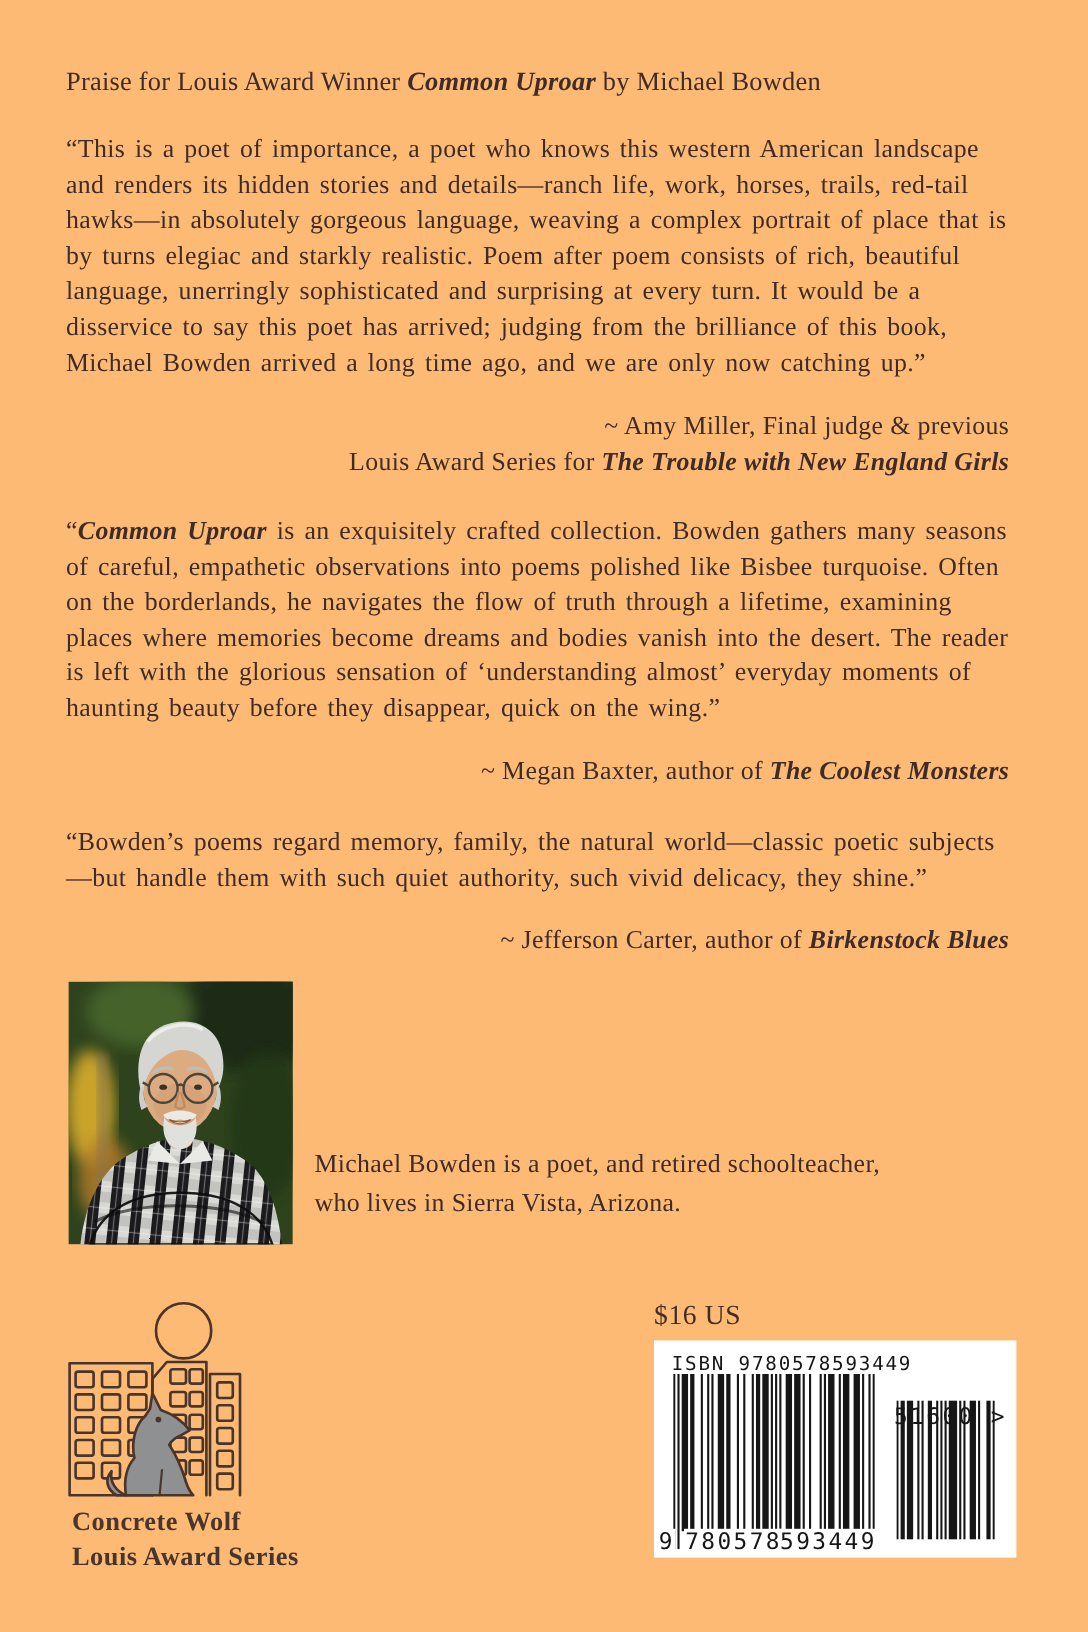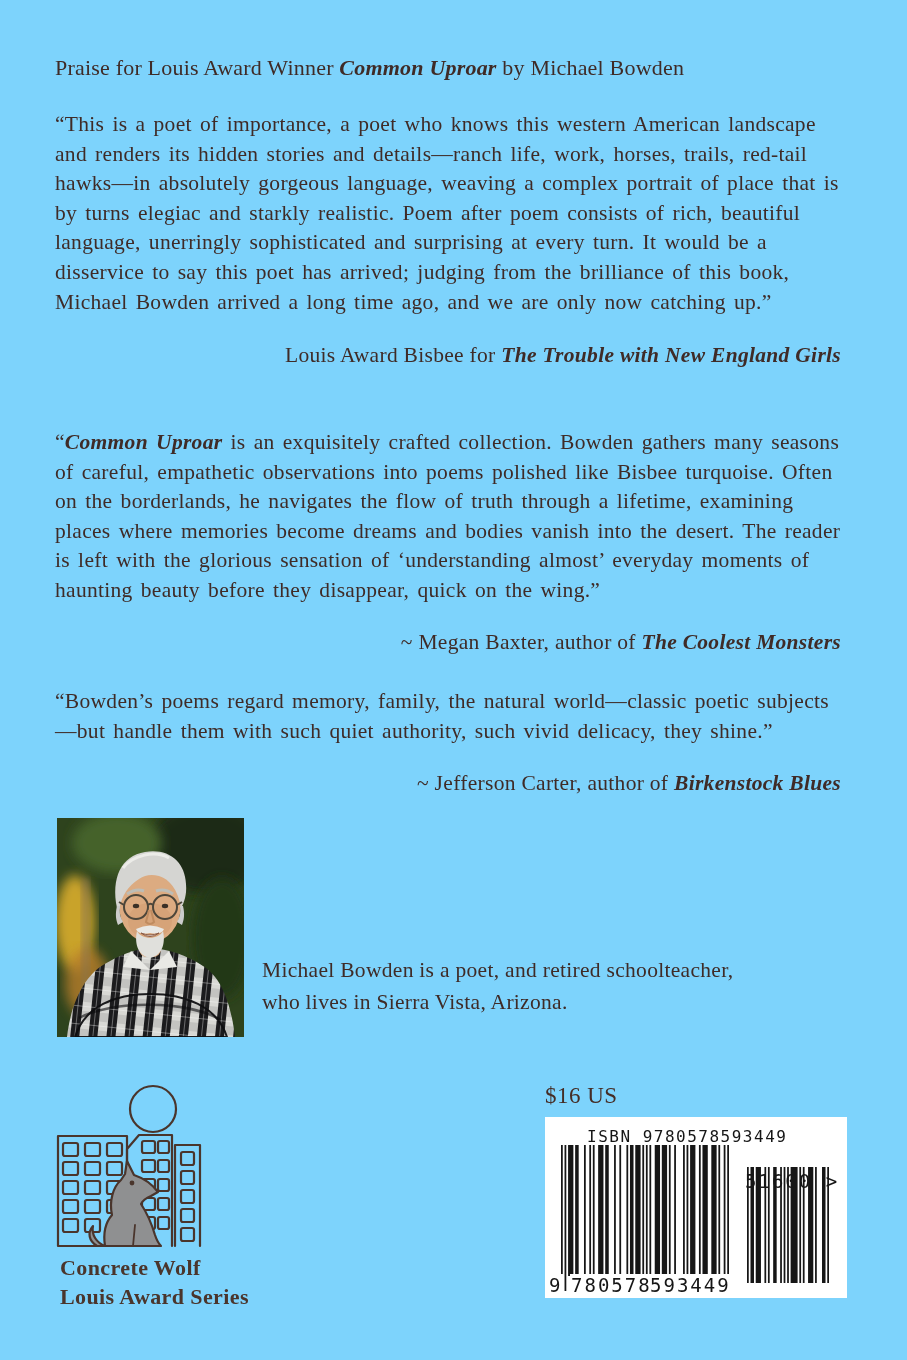--- a/index.html
+++ b/index.html
@@ -1,18 +1,18 @@
 <!DOCTYPE html>
 <html><head>
 <meta charset="utf-8">
 <style>
   html,body { margin:0; padding:0; background:#6e6f70; }
   .cover {
     position:relative; width:907px; height:1360px; margin:0 auto;
-    background:#7dd3fc; overflow:hidden;
+    background:#fdba74; overflow:hidden;
     font-family:"Liberation Serif", serif; color:#3f2b27;
   }
   .abs { position:absolute; }
   .heading {
     left:55px; top:53px; width:800px;
     font-size:22px; line-height:30px; letter-spacing:0.2px;
   }
   .quote {
     left:55px; width:786px;
     font-size:21.5px; line-height:29.6px;
@@ -43,39 +43,40 @@
   .publisher {
     left:60px; top:1253px; width:260px;
     font-size:22px; font-weight:bold; line-height:29px;
     color:#4a352c; letter-spacing:0.4px;
   }
   .barcode-box {
     left:545px; top:1117px; width:302px; height:181px;
     background:#ffffff;
   }
   .bc { position:absolute; font-family:"DejaVu Sans Mono", monospace; color:#161616; }
-  .isbn-label { left:10px; top:10px; width:210px; text-align:left; font-size:16px; letter-spacing:1.5px; white-space:nowrap;margin-left:32px; }
+  .isbn-label { left:10px; top:10px; width:210px; text-align:center; font-size:16px; letter-spacing:1.5px; white-space:nowrap; }
   .ean13 { position:absolute; left:16px; top:28px; }
   .digits-row .dg { position:absolute; top:157px; font-size:19px; letter-spacing:2px; background:#ffffff; padding:0 1px; }
   .d1 { left:3px; }
   .d2 { left:25px; }
   .d3 { left:104px; }
   .supp-label { left:200px; top:29px; width:98px; text-align:left; font-size:19px; letter-spacing:2px; white-space:nowrap;margin-top:24px; }
   .ean5 { position:absolute; left:202px; top:50px; }
 </style>
 </head>
 <body>
 
 <div class="cover">
 
   <div class="abs heading"><span>Praise for Louis Award Winner </span><span class="bt">Common Uproar</span><span> by Michael Bowden</span></div>
 
   <div class="abs quote q1"><span>“This is a poet of importance, a poet who knows this western American landscape and renders its hidden stories and details—ranch life, work, horses, trails, red-tail hawks—in absolutely gorgeous language, weaving a complex portrait of place that is by turns elegiac and starkly realistic. Poem after poem consists of rich, beautiful language, unerringly sophisticated and surprising at every turn. It would be a disservice to say this poet has arrived; judging from the brilliance of this book, Michael Bowden arrived a long time ago, and we are only now catching up.”</span></div>
   <div class="abs attr a1">
-    <div><span>Louis Award Bisbee for </span><span class="bt">The Trouble with New England Girls</span></div>
+    <div>~ Amy Miller, Final judge &amp; previous</div>
+    <div><span>Louis Award Series for </span><span class="bt">The Trouble with New England Girls</span></div>
   </div>
 
   <div class="abs quote q2"><span>“</span><span class="bt">Common Uproar</span><span> is an exquisitely crafted collection. Bowden gathers many seasons of careful, empathetic observations into poems polished like Bisbee turquoise. Often on the borderlands, he navigates the flow of truth through a lifetime, examining places where memories become dreams and bodies vanish into the desert. The reader is left with the glorious sensation of ‘understanding almost’ everyday moments of haunting beauty before they disappear, quick on the wing.”</span></div>
   <div class="abs attr a2"><span>~ Megan Baxter, author of </span><span class="bt">The Coolest Monsters</span></div>
 
   <div class="abs quote q3"><span>“Bowden’s poems regard memory, family, the natural world—classic poetic subjects—but handle them with such quiet authority, such vivid delicacy, they shine.”</span></div>
   <div class="abs attr a3"><span>~ Jefferson Carter, author of </span><span class="bt">Birkenstock Blues</span></div>
 
   <div class="abs photo">
     <svg width="187" height="219" viewBox="0 0 187 219">

